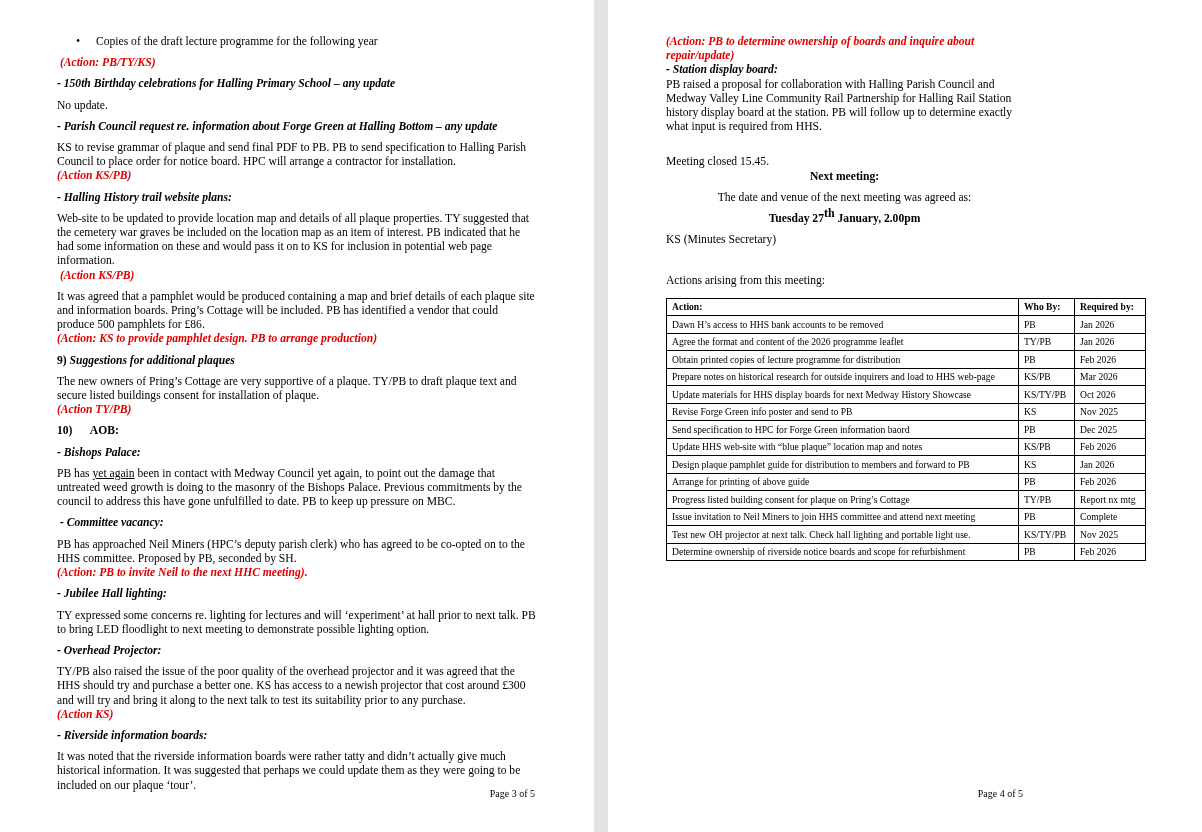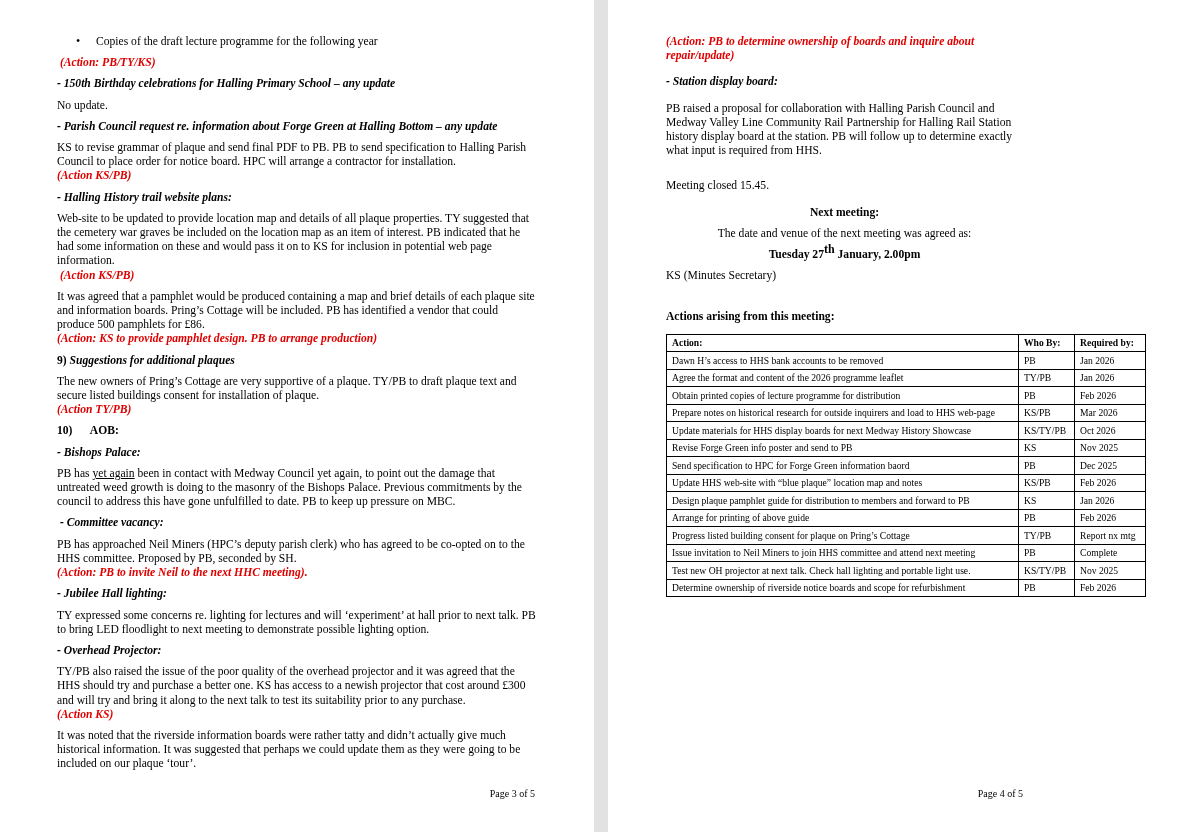--- a/index.html
+++ b/index.html
@@ -14,31 +14,31 @@
   }
   .page { position: absolute; top: 0; height: 832px; background: #fff; }
   #page-left  { left: 0;     width: 594px; padding: 35px 57px 0 57px; }
   #divider    { position: absolute; left: 594px; top: 0; width: 14px; height: 832px; background: #e2e2e2; }
   #page-right { left: 608px; width: 471px; padding: 35px 56px 0 58px; }
 
   .blk { font-size: 11.6px; line-height: 14.2px; margin: 7px 0 0 0; }
   .blk:first-child { margin-top: 0; }
   .g-0  { margin-top: 0; }
   .g-xs { }
-  .g-md { margin-top: 12px; }
+  .g-md { margin-top: 0; }
   .g-lg { margin-top: 21px; }
   .g-xl { margin-top: 27px; }
 
   .t-heading { font-weight: bold; font-style: italic; }
   .t-action  { color: #e00000; font-weight: bold; font-style: italic; }
   .t-bullet  { position: relative; padding-left: 39px; }
   .bullet-glyph { position: absolute; left: 19px; top: -1px; font-size: 12px; }
   .t-center, .t-center-bold { text-align: center; }
   .t-center-bold { font-weight: bold; }
-  .t-table-title { font-weight: bold; }
+  .t-table-title { font-weight: normal; }
 
   .seg-u  { text-decoration: underline; font-family: Liberation Serif, serif; }
   .seg-b  { font-weight: bold; font-style: normal; }
   .seg-bi { font-weight: bold; font-style: italic; }
   sup { font-size: 12px; line-height: 0; vertical-align: super; }
 
   .actions-table {
     border-collapse: collapse;
     margin-top: 9px;
     width: 479px;
@@ -93,20 +93,21 @@
       <div class="blk t-heading"><span>- Bishops Palace:</span></div>
       <div class="blk t-para"><span>PB has </span><span class="seg-u">yet again</span><span> been in contact with Medway Council yet again, to point out the damage that untreated weed growth is doing to the masonry of the Bishops Palace. Previous commitments by the council to address this have gone unfulfilled to date. PB to keep up pressure on MBC.</span></div>
       <div class="blk t-heading"><span>&nbsp;- Committee vacancy:</span></div>
       <div class="blk t-para"><span>PB has approached Neil Miners (HPC’s deputy parish clerk) who has agreed to be co-opted on to the HHS committee. Proposed by PB, seconded by SH.</span></div>
       <div class="blk t-action g-0"><span>(Action: PB to invite Neil to the next HHC meeting).</span></div>
       <div class="blk t-heading"><span>- Jubilee Hall lighting:</span></div>
       <div class="blk t-para"><span>TY expressed some concerns re. lighting for lectures and will ‘experiment’ at hall prior to next talk. PB to bring LED floodlight to next meeting to demonstrate possible lighting option.</span></div>
       <div class="blk t-heading"><span>- Overhead Projector:</span></div>
       <div class="blk t-para"><span>TY/PB also raised the issue of the poor quality of the overhead projector and it was agreed that the HHS should try and purchase a better one. KS has access to a newish projector that cost around £300 and will try and bring it along to the next talk to test its suitability prior to any purchase.</span></div>
       <div class="blk t-action g-0"><span>(Action KS)</span></div>
+      <div class="blk t-heading"><span>- Riverside information boards:</span></div>
       <div class="blk t-para"><span>It was noted that the riverside information boards were rather tatty and didn’t actually give much historical information. It was suggested that perhaps we could update them as they were going to be included on our plaque ‘tour’.</span></div>
     </div>
   <div class="footer">Page 3 of 5</div>
 </div>
 
 <div id="divider"></div>
 
 <div class="page" id="page-right">
   <div>
       <div class="blk t-action"><span>(Action: PB to determine ownership of boards and inquire about repair/update)</span></div>

